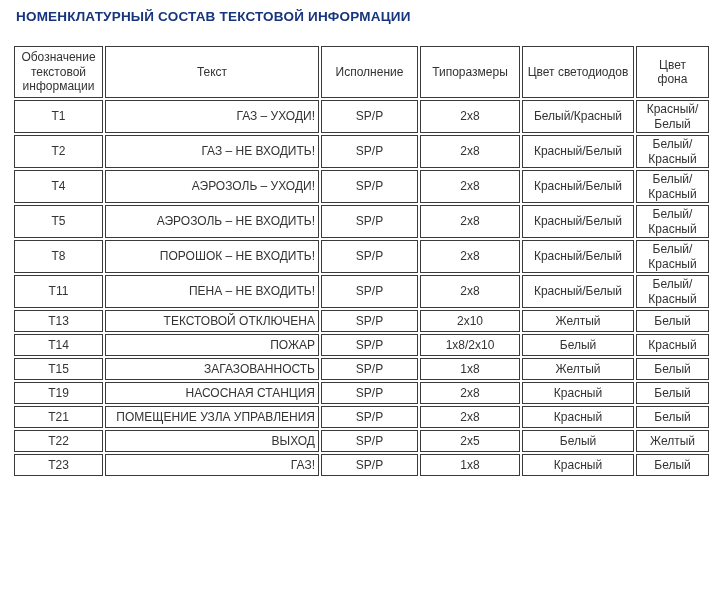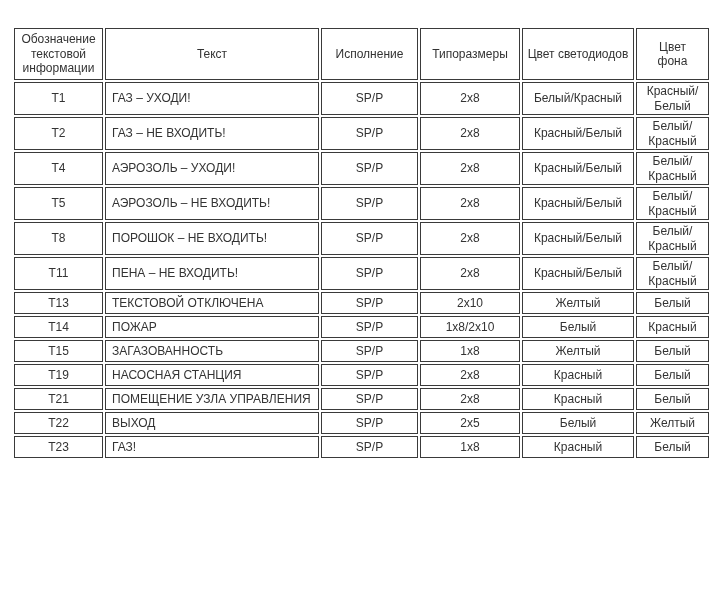--- a/index.html
+++ b/index.html
@@ -43,26 +43,27 @@
     text-align:center;
     vertical-align:middle;
     white-space:pre-line;
     line-height:1.2;
     padding:1px 3px;
     overflow:hidden;
   }
   th{height:48px;}
   td{height:18px;}
   tr.tall td{height:29px;}
-  td.text-cell{text-align:left;padding-left:6px;}
+  td.text-cell{text-align:right;padding-left:6px;}
 </style>
 </head>
 <body>
 
 <div class="page">
+  <div class="title">НОМЕНКЛАТУРНЫЙ СОСТАВ ТЕКСТОВОЙ ИНФОРМАЦИИ</div>
 
   <table class="spec">
     <colgroup>
       <col class="c-id">
         <col class="c-text">
         <col class="c-exec">
       <col class="c-size">
         <col class="c-led">
         <col class="c-bg">
     </colgroup>

